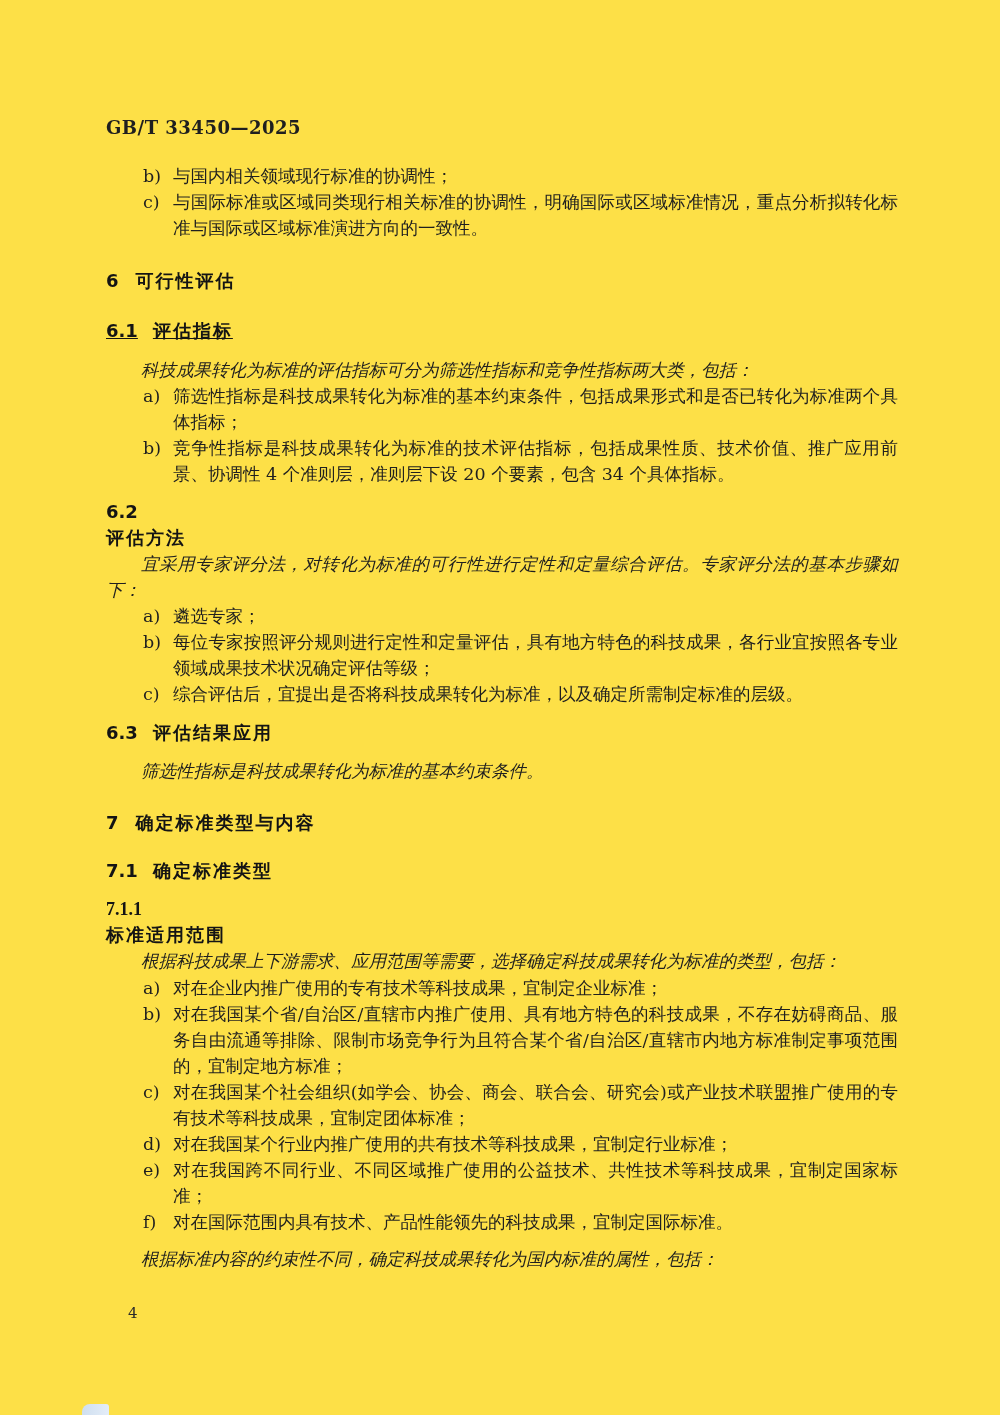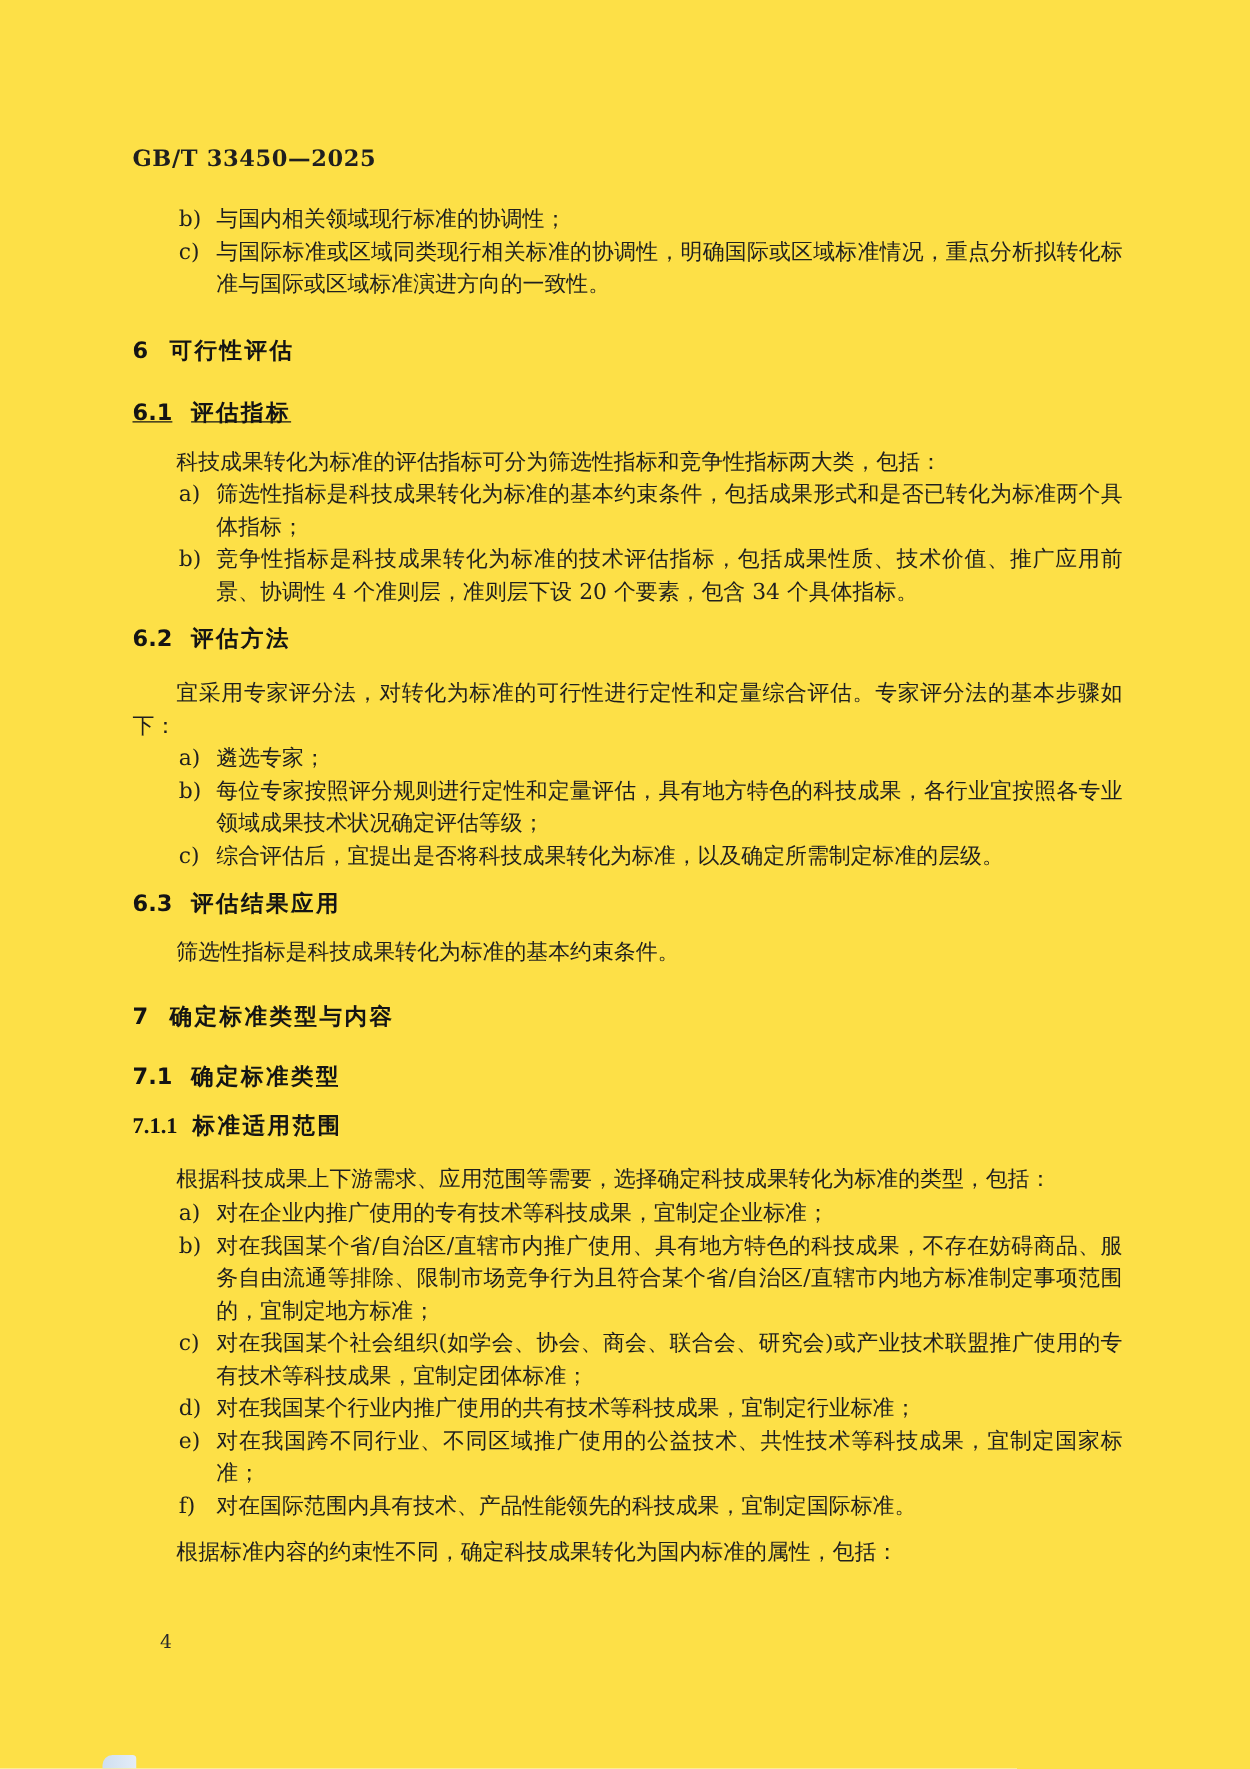--- a/index.html
+++ b/index.html
@@ -37,20 +37,21 @@
     line-height: 26px;
   }
   .heading .h-title { letter-spacing: 2px; }
   .h1 .h-num { margin-right: 17px; }
   .h2 .h-num { margin-right: 15px; }
   .h3 .h-num { margin-right: 12px; font-family: Liberation Serif, serif; }
   .para {
     margin: 0;
     text-indent: 35px;
     text-align: justify;
+    font-style: italic;
   }
   .clause-list {
     list-style: none;
     margin: 0;
     padding: 0;
   }
   .clause-item {
     position: relative;
     padding-left: 67px;
   }
@@ -77,21 +78,21 @@
     left: 82px;
     top: 1404px;
     width: 27px;
     height: 11px;
     background: linear-gradient(90deg, #cfdff0, #e4edf8);
     border-radius: 8px 3px 0 0;
   }
   
   .mt-22 { margin-top: 22px; } .mt-27 { margin-top: 27px; }
   .mt-24 { margin-top: 24px; text-decoration: underline; } .mt-13 { margin-top: 13px; }
-  .mt-12 { margin-top: 12px; } .mt-17 { margin-top: 17px; }
+  .mt-12 { margin-top: 12px; flex-direction: column; } .mt-17 { }
   .mt-26 { margin-top: 26px; } .mt-15 { margin-top: 15px; }
   .mt-11 { margin-top: 11px; } .mt-1  { margin-top: 1px; }
 </style>
 </head>
 <body>
 
 <div class="page">
   <div class="content">
 
     <div class="doc-header">GB/T 33450—2025</div>

